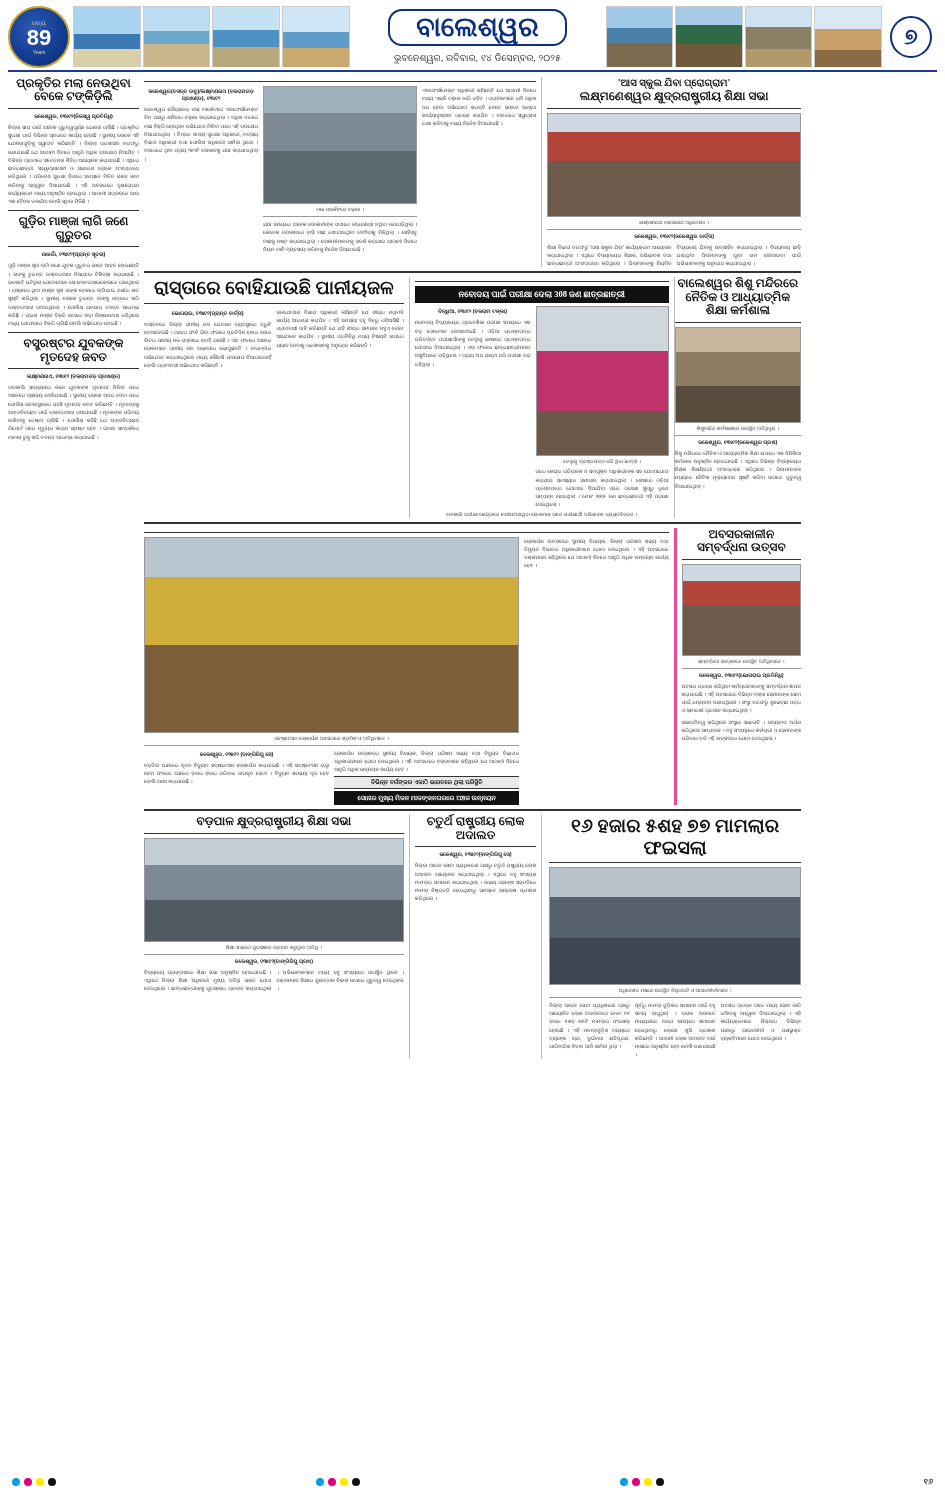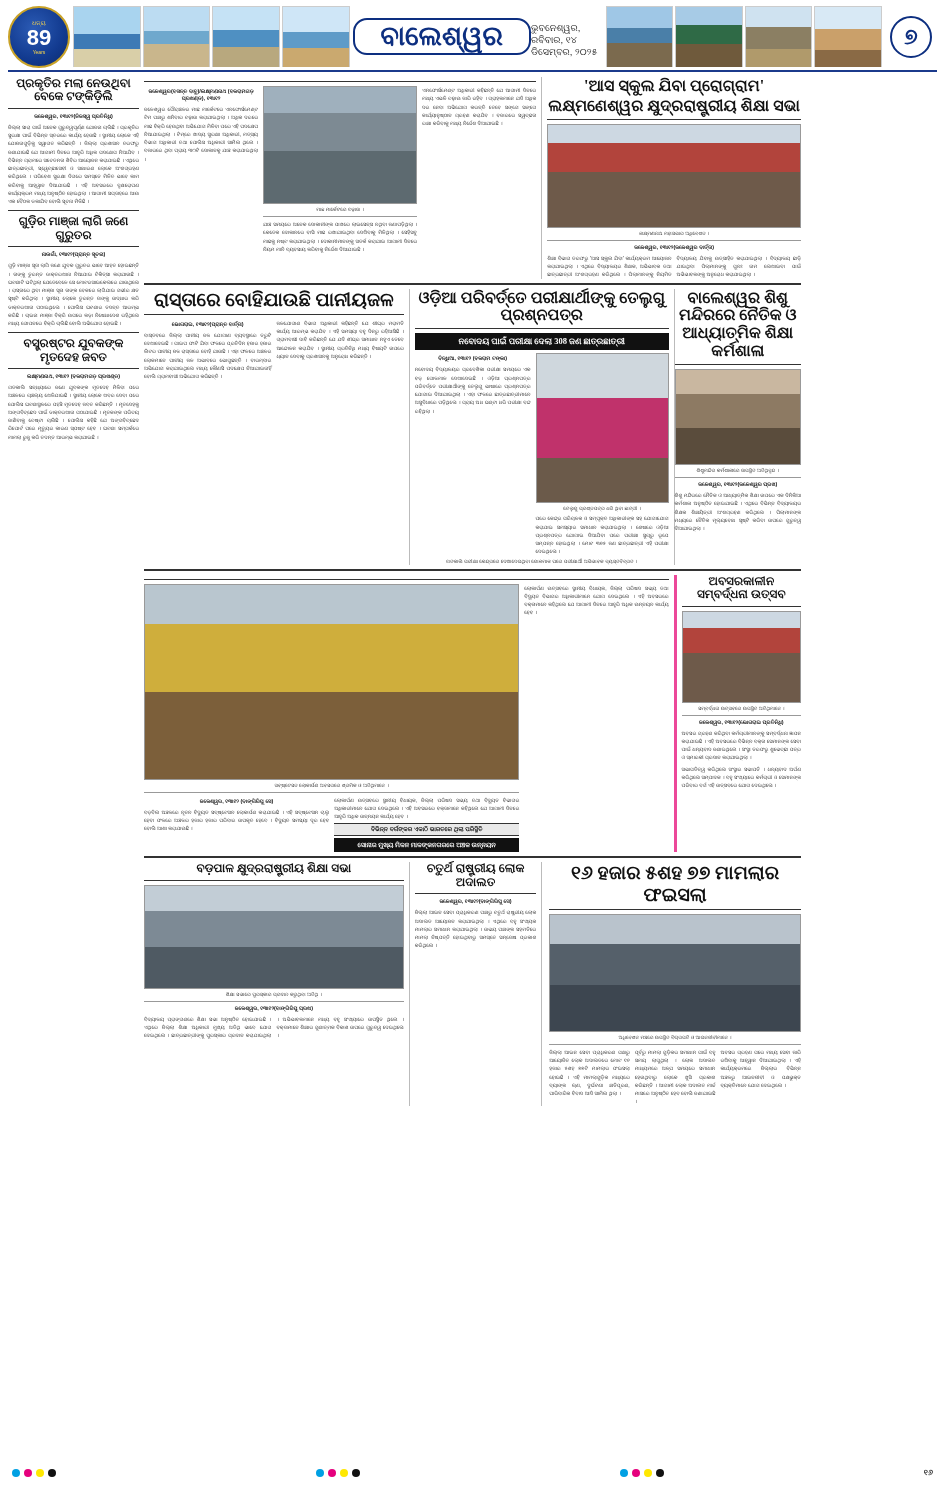--- a/index.html
+++ b/index.html
@@ -48,21 +48,21 @@
   .ph.p1 { background: linear-gradient(#a9d4ef 0 45%, #3d7ab5 45% 70%, #d9cfa8 70% 100%); }
   .ph.p2 { background: linear-gradient(#bcdcf2 0 40%, #6fa8cd 40% 62%, #c9b68c 62% 100%); }
   .ph.p3 { background: linear-gradient(#c5e2f5 0 38%, #4f90c2 38% 66%, #b8a87e 66% 100%); }
   .ph.p4 { background: linear-gradient(#cfe6f7 0 42%, #5f9bc8 42% 68%, #caa96f 68% 100%); }
   .ph.p5 { background: linear-gradient(#9fc7e6 0 35%, #4a7fa8 35% 60%, #7b6a4e 60% 100%); }
   .ph.p6 { background: linear-gradient(#a7cbe6 0 30%, #2f6a46 30% 62%, #6f5a3c 62% 100%); }
   .ph.p7 { background: linear-gradient(#cfe2f0 0 33%, #8b7f63 33% 70%, #b09a6b 70% 100%); }
   .ph.p8 { background: linear-gradient(#d8e9f5 0 36%, #caa06a 36% 72%, #8a6a45 72% 100%); }
   .title-block {
     flex: 0 0 250px;
-    display:flex; flex-direction:row; align-items:center; justify-content:center;
+    display:flex; flex-direction:column; align-items:center; justify-content:center;
   }
   .title-main {
     font-family: "Liberation Serif", serif;
     font-size: 27px; font-weight: bold; color:#0d2f80;
     border: 2px solid #0d2f80; border-radius: 14px;
     padding: 1px 26px; background:#fff; line-height:1.15;
   }
   .title-sub {
     font-size: 9.5px; margin-top: 6px; color:#222;
   }
@@ -111,23 +111,23 @@
     gap: 5px;
     margin-top: 5px;
     height: 1370px;
   }
   .cell { overflow: hidden; }
 
   .section { margin-bottom: 5px; }
 
   .headline-xl { font-size: 23px; }
   .headline-lg { font-size: 19px; }
-  .headline-md { font-size: 16px; }
+  .headline-md { font-size: 10px; }
   .headline-sm { font-size: 12px; }
-  .headline-xs { font-size: 16px; }
+  .headline-xs { font-size: 12px; }
 
   .center { text-align:center; }
   .blackbar {
     background:#111; color:#fff; font-weight:bold; text-align:center;
     font-size: 8.5px; padding: 3px 2px; font-family:"Liberation Serif",serif;
   }
   .greybar {
     background:#e9e9e9; border-top:1px solid #333; border-bottom:1px solid #333;
     text-align:center; font-size:6px; font-weight:bold; padding:2px;
   }
@@ -143,21 +143,21 @@
      linear-gradient(180deg,#b9c6cf 0 20%, #cfae3c 20% 55%, #7c5f3a 55% 100%); }
   .photo-girl { background:
      linear-gradient(180deg,#cfd7dd 0 30%, #c0326b 30% 70%, #6b5a4a 70% 100%); }
   .photo-hall { background:
      linear-gradient(180deg,#b9c3cc 0 25%, #55606a 25% 60%, #3d4650 60% 100%); }
   .photo-shop { background:
      linear-gradient(180deg,#c2cdd6 0 25%, #7d8a95 25% 60%, #4f5a63 60% 100%); }
 
   
   .footer {
-    position:absolute; left:0; bottom:16px; width:945px; height:16px;
+    position:absolute; left:0; bottom:7px; width:945px; height:16px;
     display:flex; align-items:center; justify-content:space-between;
     padding: 0 12px;
     gap: 41px;
   }
   .dotset { display:flex; gap:4px; }
   .dot { width:8px; height:8px; border-radius:50%; }
   .footer-page { font-size:8px; font-weight:bold; color:#333; }
 </style>
 </head>
 <body>
@@ -269,21 +269,20 @@
               <div class="dateline">ଭୋଗରାଇ, ୧୩ା୧୨(ପ୍ରାନ୍ତ ବାର୍ତ୍ତା)</div>
               <div class="col-text">ବାସ୍ତବରେ ଜିଲ୍ଲା ପାନୀୟ ଜଳ ଯୋଗାଣ ବ୍ୟବସ୍ଥାରେ ତ୍ରୁଟି ଦେଖାଦେଇଛି । ପାଇପ ଫାଟି ଯିବା ଫଳରେ ପ୍ରତିଦିନ ହଜାର ହଜାର ଲିଟର ପାନୀୟ ଜଳ ରାସ୍ତାରେ ବୋହି ଯାଉଛି । ଏହା ଫଳରେ ଅଞ୍ଚଳର ଲୋକମାନେ ପାନୀୟ ଜଳ ଅଭାବରେ ଭୋଗୁଛନ୍ତି । ବାରମ୍ବାର ଅଭିଯୋଗ କରାଯାଇଥିଲେ ମଧ୍ୟ କୌଣସି ପଦକ୍ଷେପ ନିଆଯାଇନାହିଁ ବୋଲି ଗ୍ରାମବାସୀ ଅଭିଯୋଗ କରିଛନ୍ତି ।</div>
             </div>
             <div>
               <div class="col-text">ଜଳଯୋଗାଣ ବିଭାଗ ଅଧିକାରୀ କହିଛନ୍ତି ଯେ ଶୀଘ୍ର ମରାମତି କାର୍ଯ୍ୟ ଆରମ୍ଭ କରାଯିବ । ଏହି ସମସ୍ୟା ବହୁ ଦିନରୁ ରହିଆସିଛି । ଗ୍ରାମବାସୀ ଦାବି କରିଛନ୍ତି ଯେ ଯଦି ଶୀଘ୍ର ସମାଧାନ ନହୁଏ ତେବେ ଆନ୍ଦୋଳନ କରାଯିବ । ସ୍ଥାନୀୟ ପ୍ରତିନିଧି ମଧ୍ୟ ବିଷୟଟି ଉପରେ ଧ୍ୟାନ ଦେବାକୁ ପ୍ରଶାସନକୁ ଅନୁରୋଧ କରିଛନ୍ତି ।</div>
             </div>
           </div>
         </div>
 
         <div style="grid-column: 3 / span 2; border-left:1px solid #bbb; padding-left:5px;">
-          <div class="hl headline-md center">ଓଡ଼ିଆ ପରିବର୍ତ୍ତେ ପରୀକ୍ଷାର୍ଥୀଙ୍କୁ ତେଲୁଗୁ ପ୍ରଶ୍ନପତ୍ର</div>
           <div class="rule"></div>
           <div class="blackbar">ନବୋଦୟ ପାଇଁ ପରୀକ୍ଷା ଦେଲା 308 ଜଣ ଛାତ୍ରଛାତ୍ରୀ</div>
           <div style="display:grid; grid-template-columns:1fr 1.15fr; gap:5px; margin-top:3px;">
             <div>
               <div class="dateline">ବିନ୍ଧିଆ, ୧୩ା୧୨ (ବଳରାମ ଟଙ୍କା)</div>
               <div class="col-text">ନବୋଦୟ ବିଦ୍ୟାଳୟର ପ୍ରବେଶିକା ପରୀକ୍ଷା ସମୟରେ ଏକ ବଡ଼ ଗୋଳମାଳ ଦେଖାଦେଇଛି । ଓଡ଼ିଆ ପ୍ରଶ୍ନପତ୍ର ପରିବର୍ତ୍ତେ ପରୀକ୍ଷାର୍ଥୀଙ୍କୁ ତେଲୁଗୁ ଭାଷାରେ ପ୍ରଶ୍ନପତ୍ର ଯୋଗାଇ ଦିଆଯାଇଥିଲା । ଏହା ଫଳରେ ଛାତ୍ରଛାତ୍ରୀମାନେ ଅସୁବିଧାରେ ପଡ଼ିଥିଲେ । ପ୍ରାୟ ଅଧ ଘଣ୍ଟା ଧରି ପରୀକ୍ଷା ବନ୍ଦ ରହିଥିଲା ।</div>
             </div>
             <div>
               <div class="imgbox photo-girl" style="height:150px;"></div>
               <div class="caption">ତେଲୁଗୁ ପ୍ରଶ୍ନପତ୍ର ଧରି ଥିବା ଛାତ୍ରୀ ।</div>

